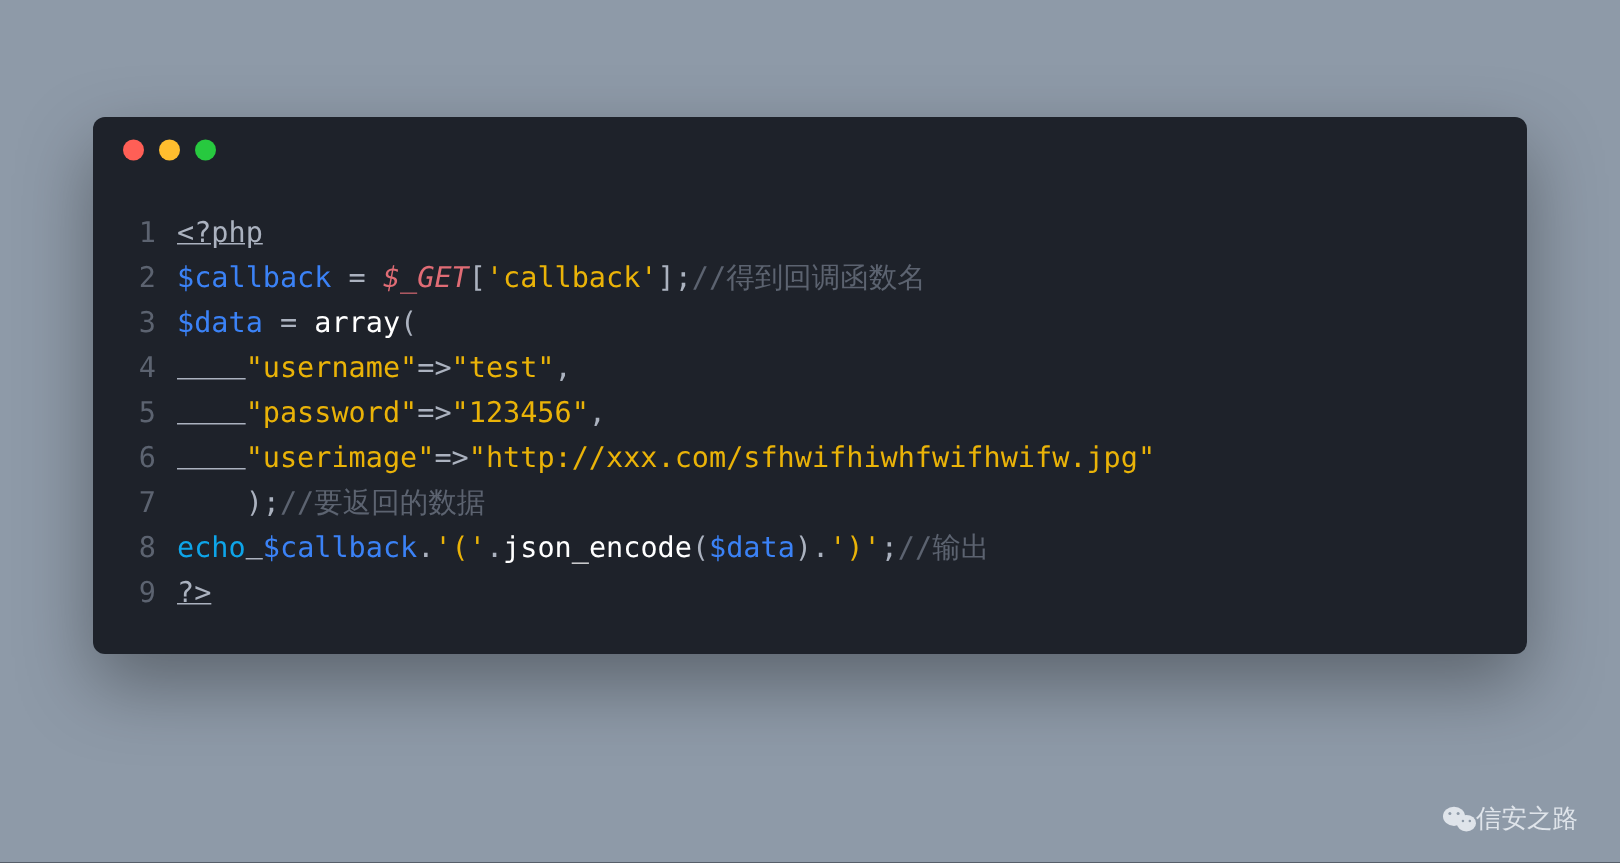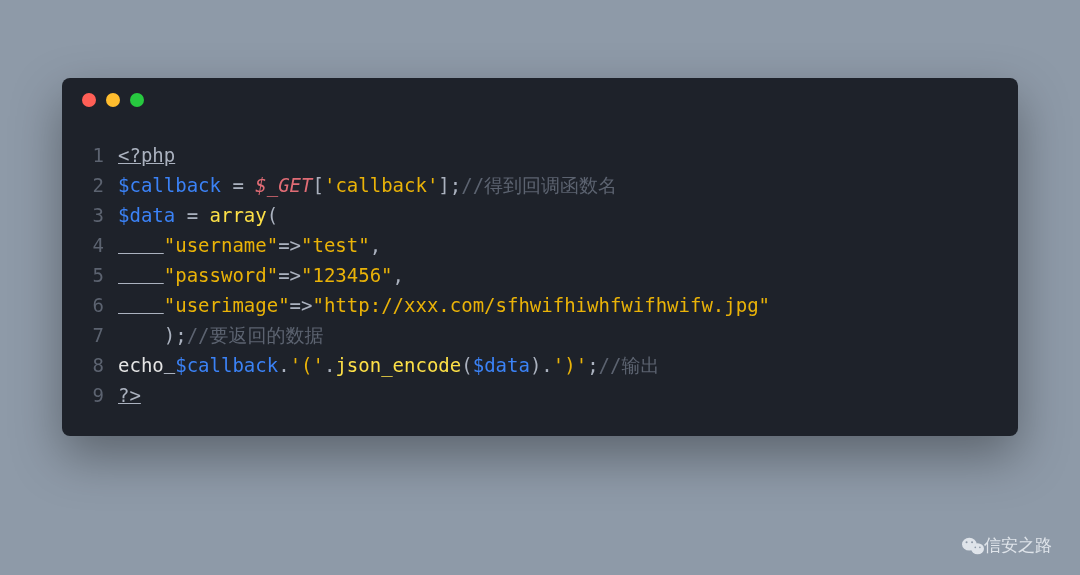--- a/index.html
+++ b/index.html
@@ -54,24 +54,24 @@
       user-select: none;
     }
     .code {
       flex: 1;
     }
     .tk-punct { color: #abb2bf; }
     .tk-default { color: #abb2bf; text-decoration: underline; }
     .tk-var { color: #3b82f6; }
     .tk-op { color: #abb2bf; }
     .tk-string { color: #eab308; }
-    .tk-func { color: #fde047; }
+    .tk-func { color: #ffffff; }
     .tk-global { color: #e06c75; font-style: italic; }
     .tk-comment { color: #5c6370; }
-    .tk-echo { color: #e5e5e5; }
+    .tk-echo { color: #0ea5e9; }
     .footer {
       position: absolute;
       bottom: 18px;
       right: 28px;
       display: flex;
       align-items: center;
       color: #dfe4ea;
       font-family: -apple-system, "PingFang SC", "Microsoft YaHei", sans-serif;
       font-size: 17px;
     }

